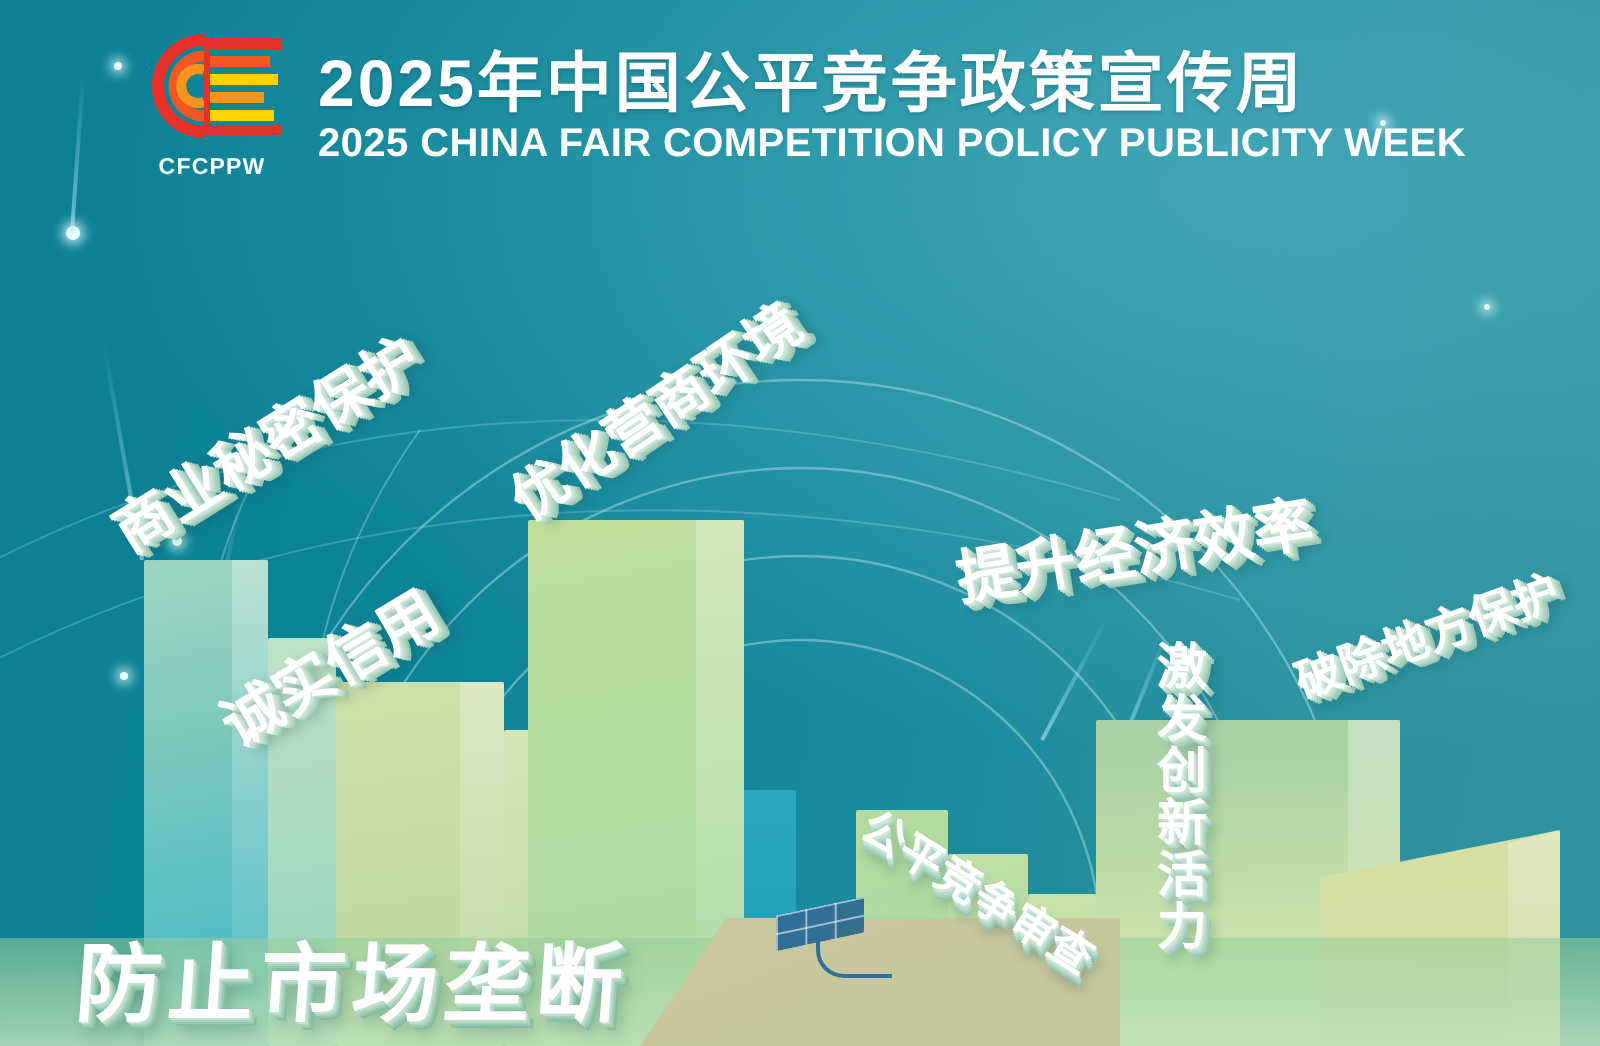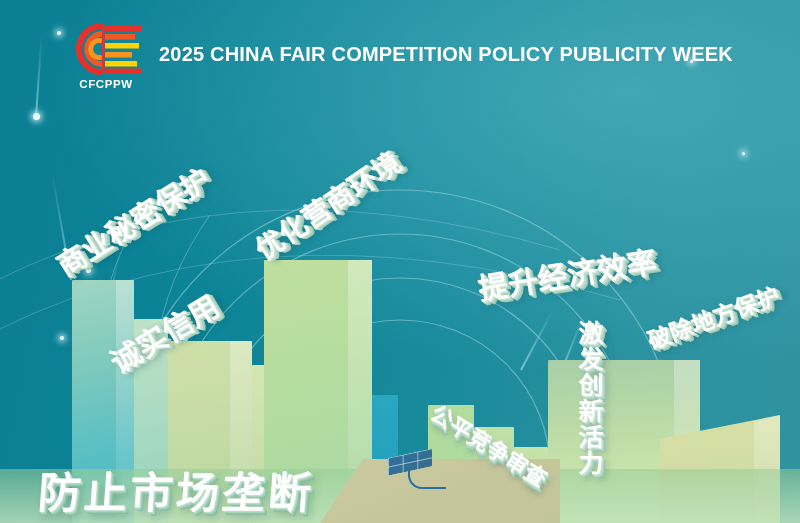--- a/index.html
+++ b/index.html
@@ -28,21 +28,21 @@
   }
   .arc-wrap{position:absolute;left:0;top:0;width:800px;height:523px;}
 
   
   .header{
     position:absolute;left:0;top:14px;width:800px;height:78px;
     display:flex;align-items:center;justify-content:center;gap:14px;
   }
   .logo-block{
     position:relative;width:78px;height:74px;flex:0 0 auto;
-    display:flex;flex-direction:column;align-items:center;justify-content:flex-end;
+    display:flex;flex-direction:column;align-items:center;justify-content:space-between;
   }
   .logo-mark{position:relative;width:76px;height:54px;}
   .logo-cap{
     font-size:11.5px;font-weight:bold;color:#ffffff;letter-spacing:.6px;
     margin-top:2px;line-height:12px;
   }
   .titles{display:flex;flex-direction:column;justify-content:center;}
   .title-cn{
     font-size:33px;line-height:36px;font-weight:bold;color:#ffffff;
     letter-spacing:1.5px;white-space:nowrap;
@@ -175,20 +175,21 @@
           <rect x="37" y="21" width="34" height="5.5" fill="#ffd200"></rect>
           <rect x="37" y="30" width="27" height="5.5" fill="#f7941d"></rect>
           <rect x="37" y="39" width="32" height="5.5" fill="#ffd200"></rect>
           <rect x="37" y="46.5" width="36" height="5" fill="#e8302a"></rect>
         </svg>
       </div>
       <div class="logo-cap">CFCPPW</div>
     </div>
 
     <div class="titles">
+      <div class="title-cn">2025年中国公平竞争政策宣传周</div>
       <div class="title-en">2025 CHINA FAIR COMPETITION POLICY PUBLICITY WEEK</div>
     </div>
   </div>
 
 
   <div class="skyline">
 
     <div class="bld" style="left:72px;width:62px;height:243px;">
       <div class="face" style="background:linear-gradient(168deg,#9fd6c2 0%,#7ec9bd 35%,#58bfc4 70%,#46b6c2 100%);"></div>
       <div class="side" style="left:44px;width:18px;"></div>

